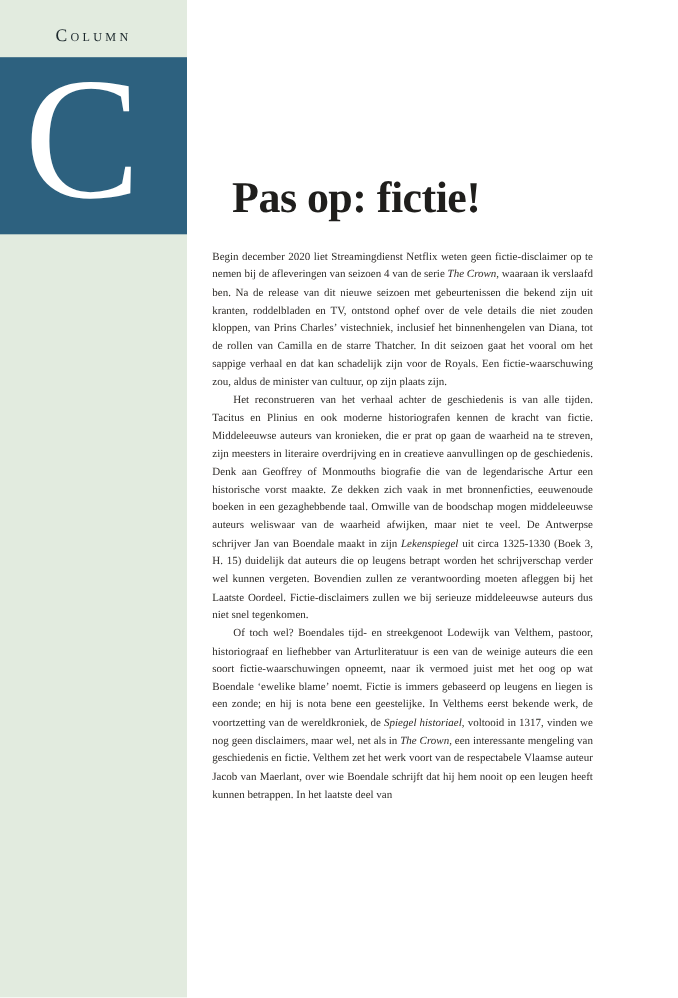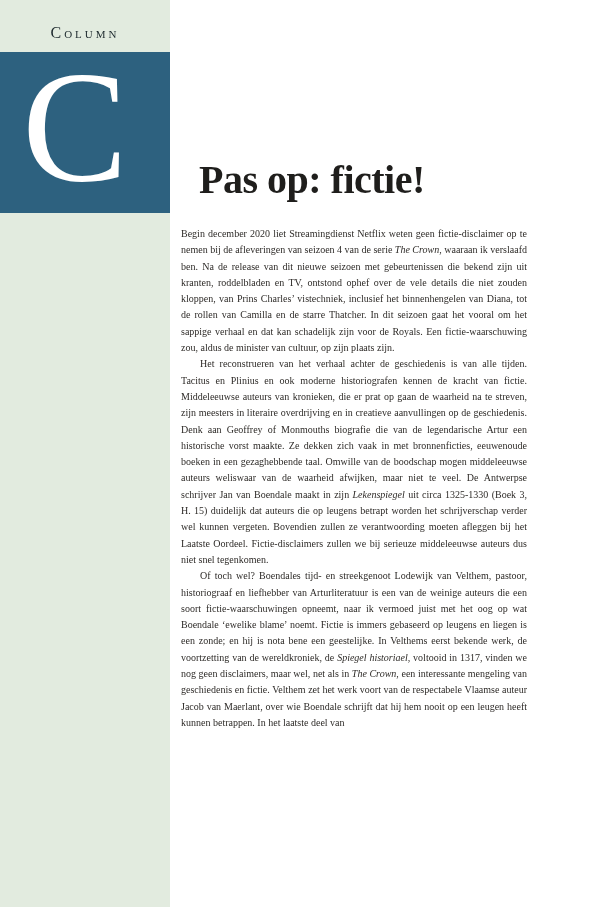--- a/index.html
+++ b/index.html
@@ -41,21 +41,21 @@
     display:flex;align-items:center;justify-content:center;
   }
   .dropcap{
     color:var(--dropcap-color);
     font-size:158px;
     line-height:1;
     transform:translate(-10px,-6px);
   }
   .main{
     position:absolute;
-    left:162px;top:0;
+    left:174px;top:0;
     width:382px;height:907px;
     padding:0 17px 0 19px;
   }
   .page-title{
     margin:158px 0 24px 18px;
     font-size:40px;
     font-weight:bold;
     line-height:1.1;
     color:var(--title-color);
     letter-spacing:-0.5px;

